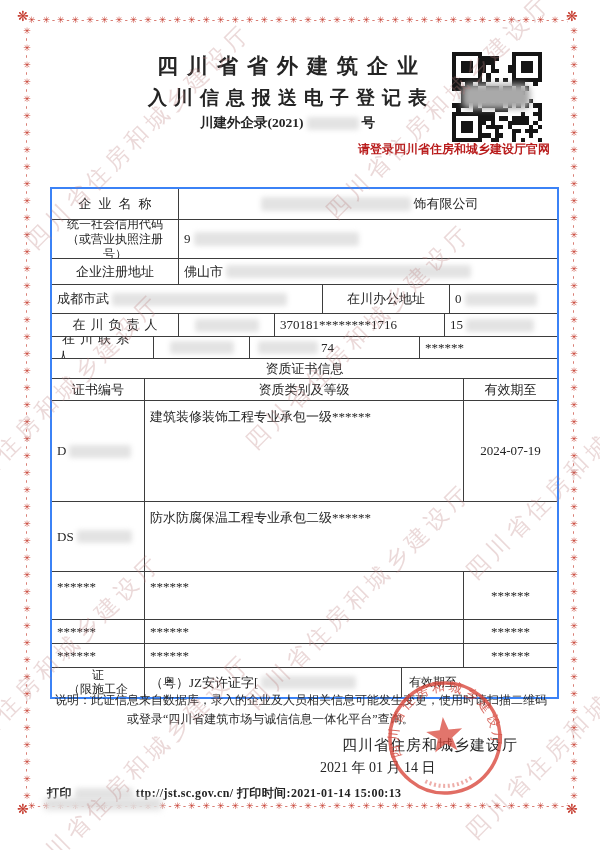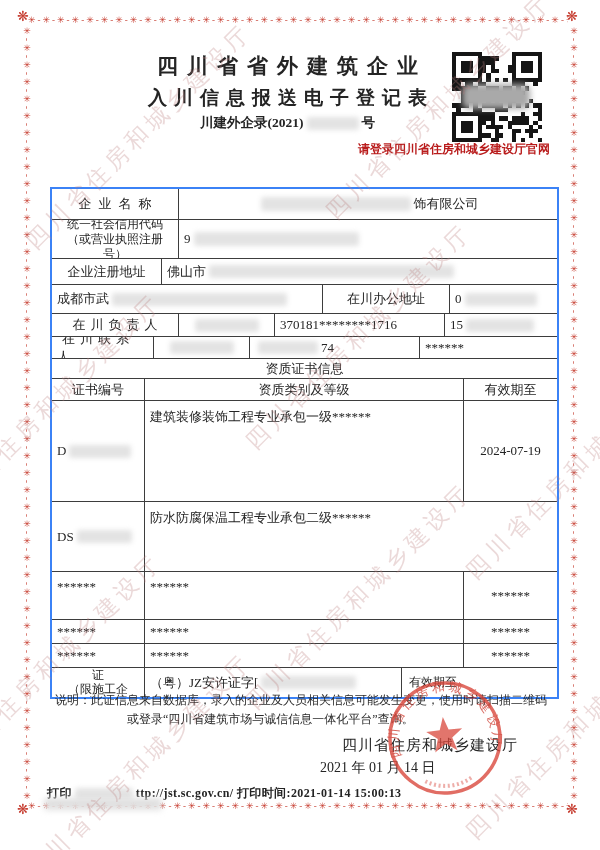--- a/index.html
+++ b/index.html
@@ -255,21 +255,21 @@
         <span>统一社会信用代码</span>
         <span>（或营业执照注册号）</span>
       </div>
       <div class="tc left" style="width:378px">
         <span>9</span>
           <span class="rd" style="width:165px;height:14px"></span>
       </div>
     </div>
 
     <div class="tr" style="height:26px">
-      <div class="tc" style="width:110px">企业注册地址</div>
+      <div class="tc" style="width:127px">企业注册地址</div>
       <div class="tc left" style="width:378px">
         <span>佛山市</span>
           <span class="rd" style="width:245px"></span>
       </div>
     </div>
 
     <div class="tr" style="height:29px">
       <div class="tc left" style="width:271px">
         <span>成都市武</span>
           <span class="rd" style="width:175px"></span>

